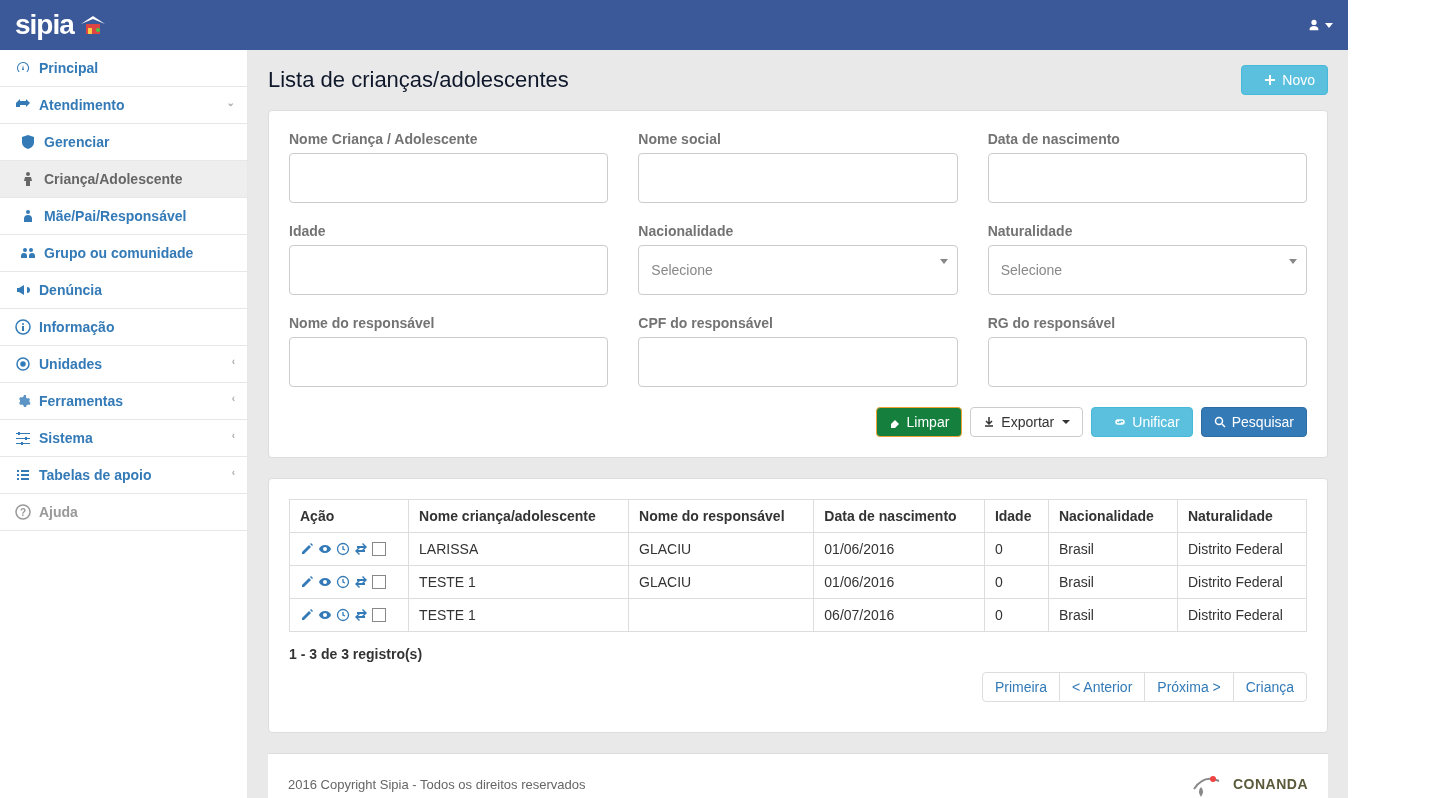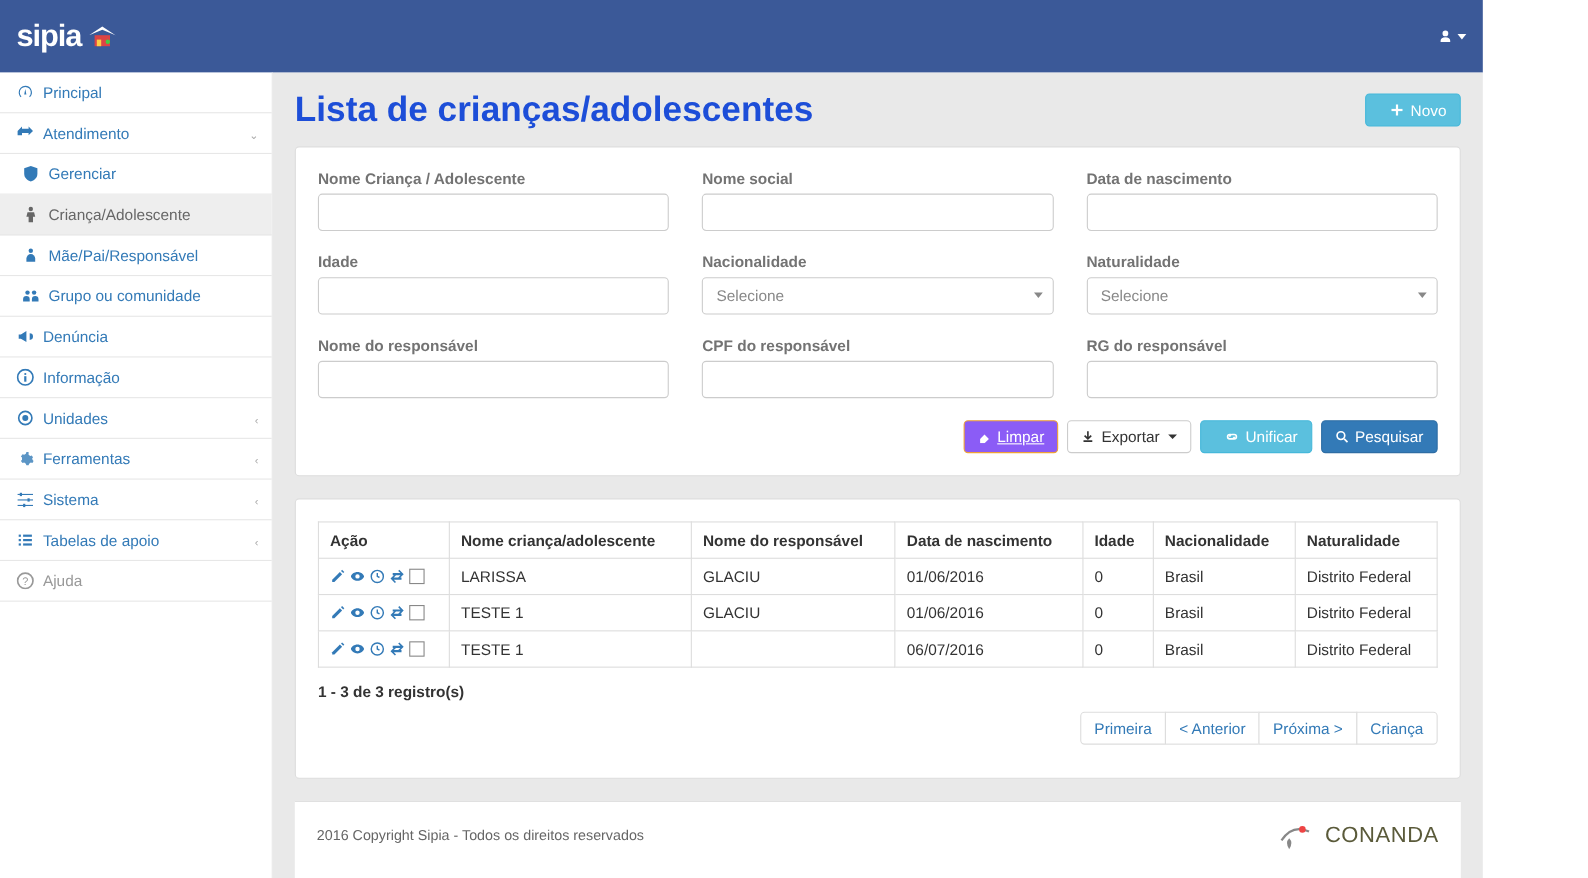--- a/index.html
+++ b/index.html
@@ -1,55 +1,55 @@
 <!DOCTYPE html>
 <html><head>
 <meta charset="utf-8">
 <style>
 * { box-sizing: border-box; margin: 0; padding: 0; }
 body { font-family: -apple-system, BlinkMacSystemFont, "Segoe UI", Helvetica, Arial, sans-serif; font-size: 14px; color: #333; background: #fff; }
 .app { display: flex; flex-direction: column; width: 1348px; min-height: 798px; }
 
 
-.navbar { background: #3b5998; height: 66px; display: flex; align-items: center; justify-content: space-between; padding: 0 15px; }
+.navbar { background: #3b5998; height: 50px; display: flex; align-items: center; justify-content: space-between; padding: 0 15px; }
 .logo { display: flex; align-items: center; gap: 4px; }
 .logo-text { color: #fff; font-size: 28px; font-weight: bold; letter-spacing: -1px; }
 .logo-icon { width: 30px; height: 26px; position: relative; }
 .logo-icon svg { width: 100%; height: 100%; }
 .user-menu { color: #fff; display: flex; align-items: center; gap: 4px; cursor: pointer; }
 .user-icon { width: 14px; height: 14px; }
 .caret-down { width: 0; height: 0; border-left: 4px solid transparent; border-right: 4px solid transparent; border-top: 5px solid #fff; }
 
 
 .body-wrap { display: flex; flex: 1; }
 .sidebar { width: 248px; background: #fff; border-right: 1px solid #e7e7e7; }
-.sidebar-item { display: flex; align-items: flex-end; padding: 10px 15px; color: #337ab7; cursor: pointer; border-bottom: 1px solid #e7e7e7; position: relative; }
+.sidebar-item { display: flex; align-items: flex-start; padding: 10px 15px; color: #337ab7; cursor: pointer; border-bottom: 1px solid #e7e7e7; position: relative; font-weight: bold; }
 .sidebar-item.sub { padding-left: 20px; }
 .sidebar-item.active { background: #eee; color: #666; }
 .sidebar-item.muted { color: #999; }
 .sidebar-item .icon { width: 16px; margin-right: 8px; display: inline-flex; }
 .sidebar-item .chev { position: absolute; right: 12px; color: #aaa; font-size: 10px; }
 
 
 .main { flex: 1; background: #e9e9e9; padding: 15px 20px 0 20px; display: flex; flex-direction: column; }
 .page-header { display: flex; align-items: center; justify-content: space-between; margin-bottom: 15px; }
-.page-title { font-size: 32px; font-weight: 700; color: #1d4ed8; }
+.page-title { font-size: 22px; font-weight: 400; color: #0f172a; }
 .btn { display: inline-flex; align-items: center; gap: 6px; padding: 6px 12px; border-radius: 4px; border: 1px solid; cursor: pointer; font-size: 14px; background: #fff; }
 .btn-info { background: #5bc0de; border-color: #46b8da; color: #fff; padding-left: 22px; }
 .btn-primary { background: #337ab7; border-color: #2e6da4; color: #fff; }
-.btn-warning { background: #8b5cf6; border-color: #eea236; color: #fff; text-decoration: underline; }
+.btn-warning { background: #15803d; border-color: #eea236; color: #fff; }
 .btn-default { background: #fff; border-color: #ccc; color: #333; }
 .btn .icon { width: 12px; height: 12px; }
 
 
 .panel { background: #fff; border: 1px solid #ddd; border-radius: 4px; padding: 20px; margin-bottom: 20px; }
 .filter-row { display: flex; gap: 30px; margin-bottom: 20px; }
 .filter-group { flex: 1; display: flex; flex-direction: column; }
 .filter-label { font-weight: 700; margin-bottom: 6px; color: #737373; }
-.form-control { width: 100%; padding: 6px 12px; border: 1px solid #ccc; border-radius: 4px; height: 34px; font-size: 14px; background: #fff; }
+.form-control { width: 100%; padding: 6px 12px; border: 1px solid #ccc; border-radius: 4px; height: 50px; font-size: 14px; background: #fff; }
 .select-control { position: relative; }
 .select-control .form-control { color: #888; padding-right: 26px; }
 .select-caret { position: absolute; right: 10px; top: 14px; width: 0; height: 0; border-left: 4px solid transparent; border-right: 4px solid transparent; border-top: 5px solid #888; pointer-events: none; }
 .filter-actions { display: flex; gap: 8px; justify-content: flex-end; margin-top: 4px; }
 .small-caret { display: inline-block; margin-left: 2px; width: 0; height: 0; border-left: 4px solid transparent; border-right: 4px solid transparent; border-top: 4px solid #333; vertical-align: middle; }
 
 
 .table { width: 100%; border-collapse: collapse; }
 .table th, .table td { border: 1px solid #ddd; padding: 8px 10px; text-align: left; font-size: 14px; vertical-align: middle; }
 .table th { font-weight: 700; }
@@ -60,21 +60,21 @@
 
 .records-info { font-weight: 700; margin: 14px 0 10px 0; }
 .pagination { display: flex; justify-content: flex-end; margin-bottom: 10px; }
 .pagination .page-btn { border: 1px solid #ddd; padding: 6px 12px; color: #337ab7; cursor: pointer; background: #fff; margin-left: -1px; }
 .pagination .page-btn:first-child { border-radius: 4px 0 0 4px; }
 .pagination .page-btn:last-child { border-radius: 0 4px 4px 0; }
 
 
 .footer { background: #ffffff; padding: 15px 20px 25px 20px; display: flex; align-items: center; justify-content: space-between; border-top: 1px solid #ddd; margin-top: auto; }
 .footer-text { color: #666; font-size: 13px; }
-.footer-logo { display: flex; align-items: center; gap: 4px; font-weight: normal; font-size: 20px; color: #5a5a3a; letter-spacing: 0.5px; justify-content: space-between; }
+.footer-logo { display: flex; align-items: center; gap: 4px; font-weight: bold; font-size: 14px; color: #5a5a3a; letter-spacing: 0.5px; justify-content: space-between; }
 </style>
 </head>
 <body>
 
 <div class="app">
 
   <div class="navbar">
     <div class="logo">
       <span class="logo-text">sipia</span>
       <span class="logo-icon">

